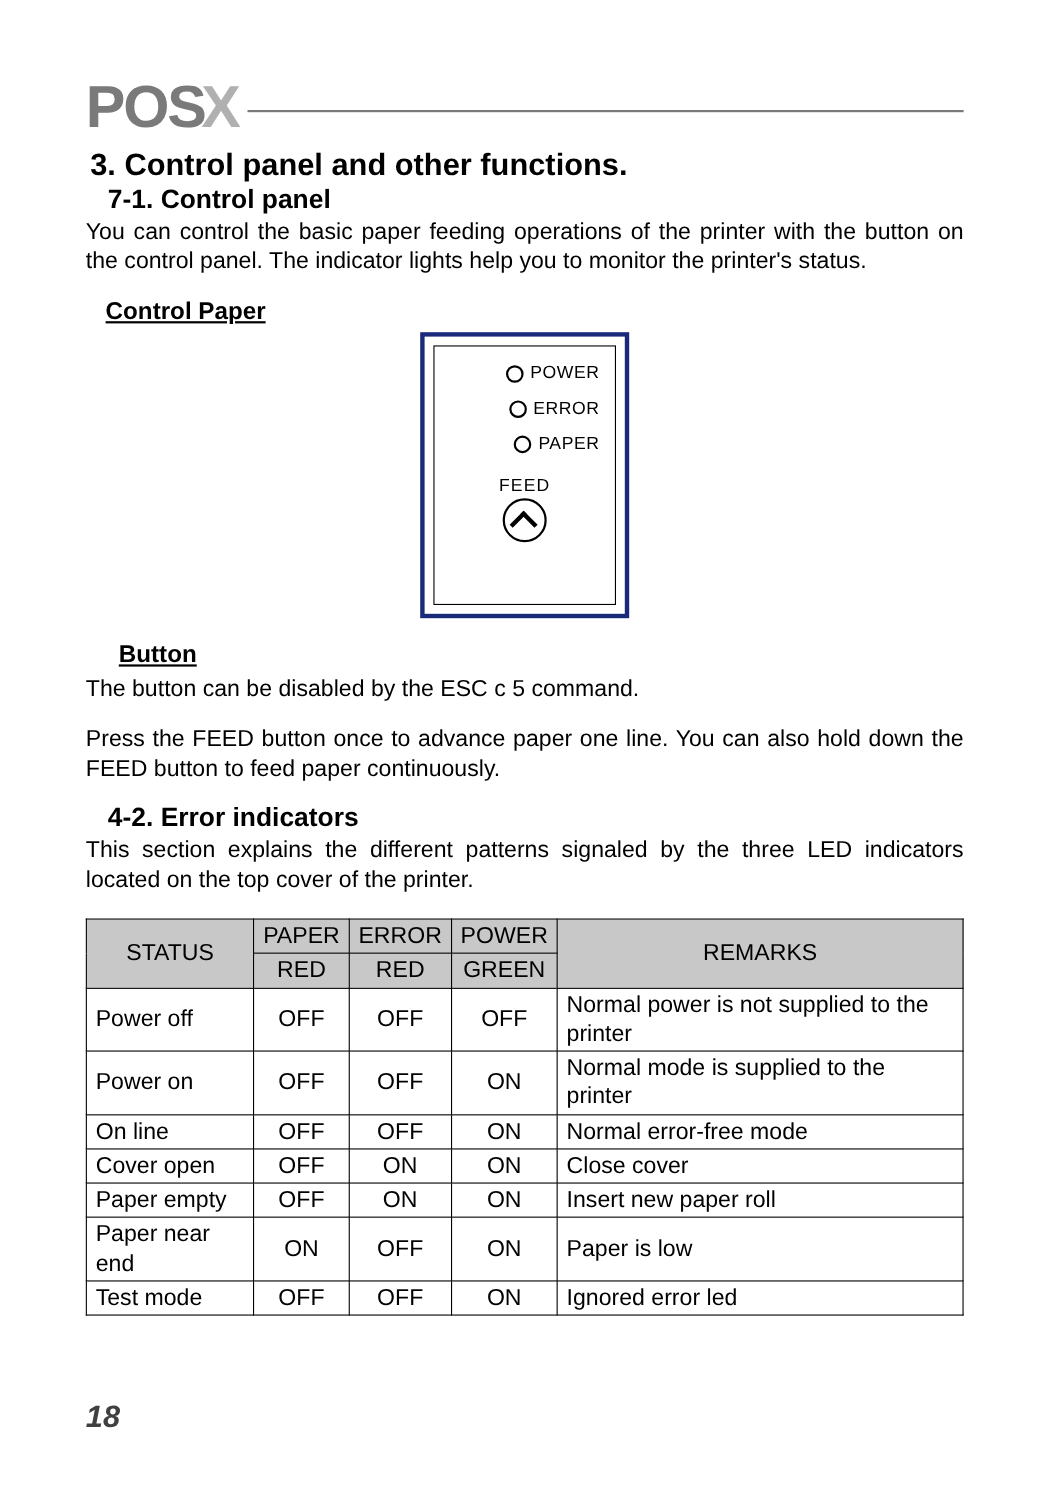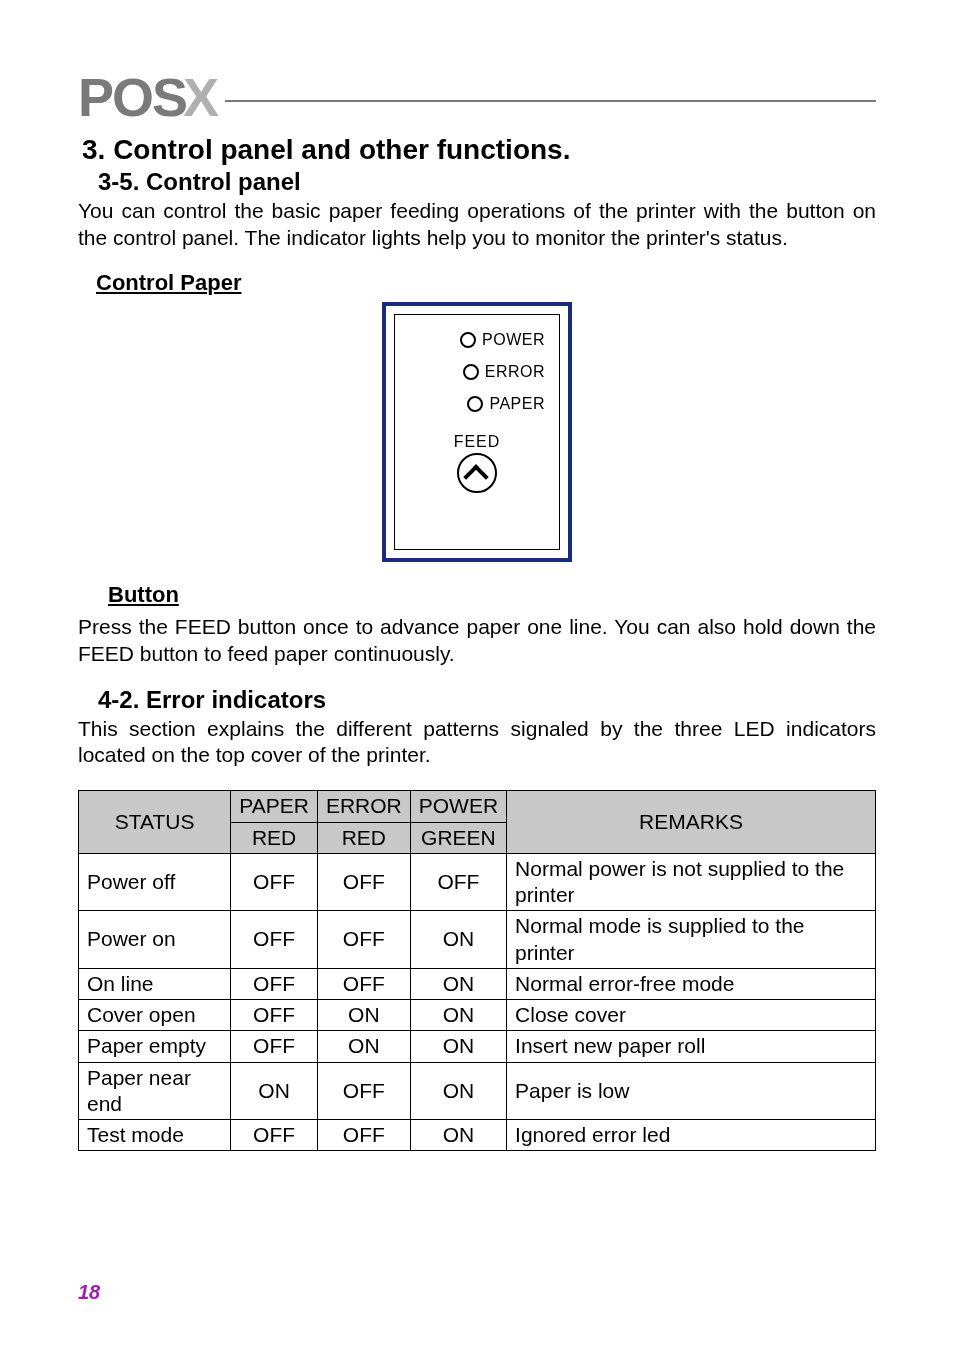--- a/index.html
+++ b/index.html
@@ -161,41 +161,41 @@
   table.status th.shaded, table.status td.shaded {
     background: #c8c8c8;
   }
   .center { text-align: center; }
   .left { text-align: left; }
   
   .pagenum {
     position: absolute;
     left: 78px;
     bottom: 46px;
-    font-size: 20px;
+    font-size: 28px;
     font-weight: 700;
     font-style: italic;
-    color: #a21caf;
+    color: #404040;
   }
 </style>
 </head>
 <body>
 
 <div class="page">
 
   <div class="logo-row">
     <div class="logo-text">
       <span>POS</span>
         <span class="logo-x">X</span>
     </div>
     <div class="logo-line"></div>
   </div>
 
   <h1 class="sec-title">3. Control panel and other functions.</h1>
-  <h2 class="sub">3-5. Control panel</h2>
+  <h2 class="sub">7-1. Control panel</h2>
   <p class="body">You can control the basic paper feeding operations of the printer with the button on the control panel. The indicator lights help you to monitor the printer's status.</p>
 
   <div class="underline-head">Control Paper</div>
 
   <div class="panel-wrap">
     <div class="panel-outer">
       <div class="panel-inner">
         <div class="led-row">
           <span class="led-circle"></span>
           <span>POWER</span>
@@ -212,20 +212,21 @@
           <div class="feed-label">FEED</div>
           <div class="feed-btn">
             <div class="feed-chevron"></div>
           </div>
         </div>
       </div>
     </div>
   </div>
 
   <div class="underline-head indent2">Button</div>
+  <p class="body">The button can be disabled by the ESC c 5 command.</p>
   <p class="body">Press the FEED button once to advance paper one line. You can also hold down the FEED button to feed paper continuously.</p>
 
   <h2 class="sub">4-2. Error indicators</h2>
   <p class="body">This section explains the different patterns signaled by the three LED indicators located on the top cover of the printer.</p>
 
   <table class="status">
     <thead>
       <tr>
         <th rowspan="2" class="shaded">STATUS</th>
         <th class="shaded">PAPER</th>

